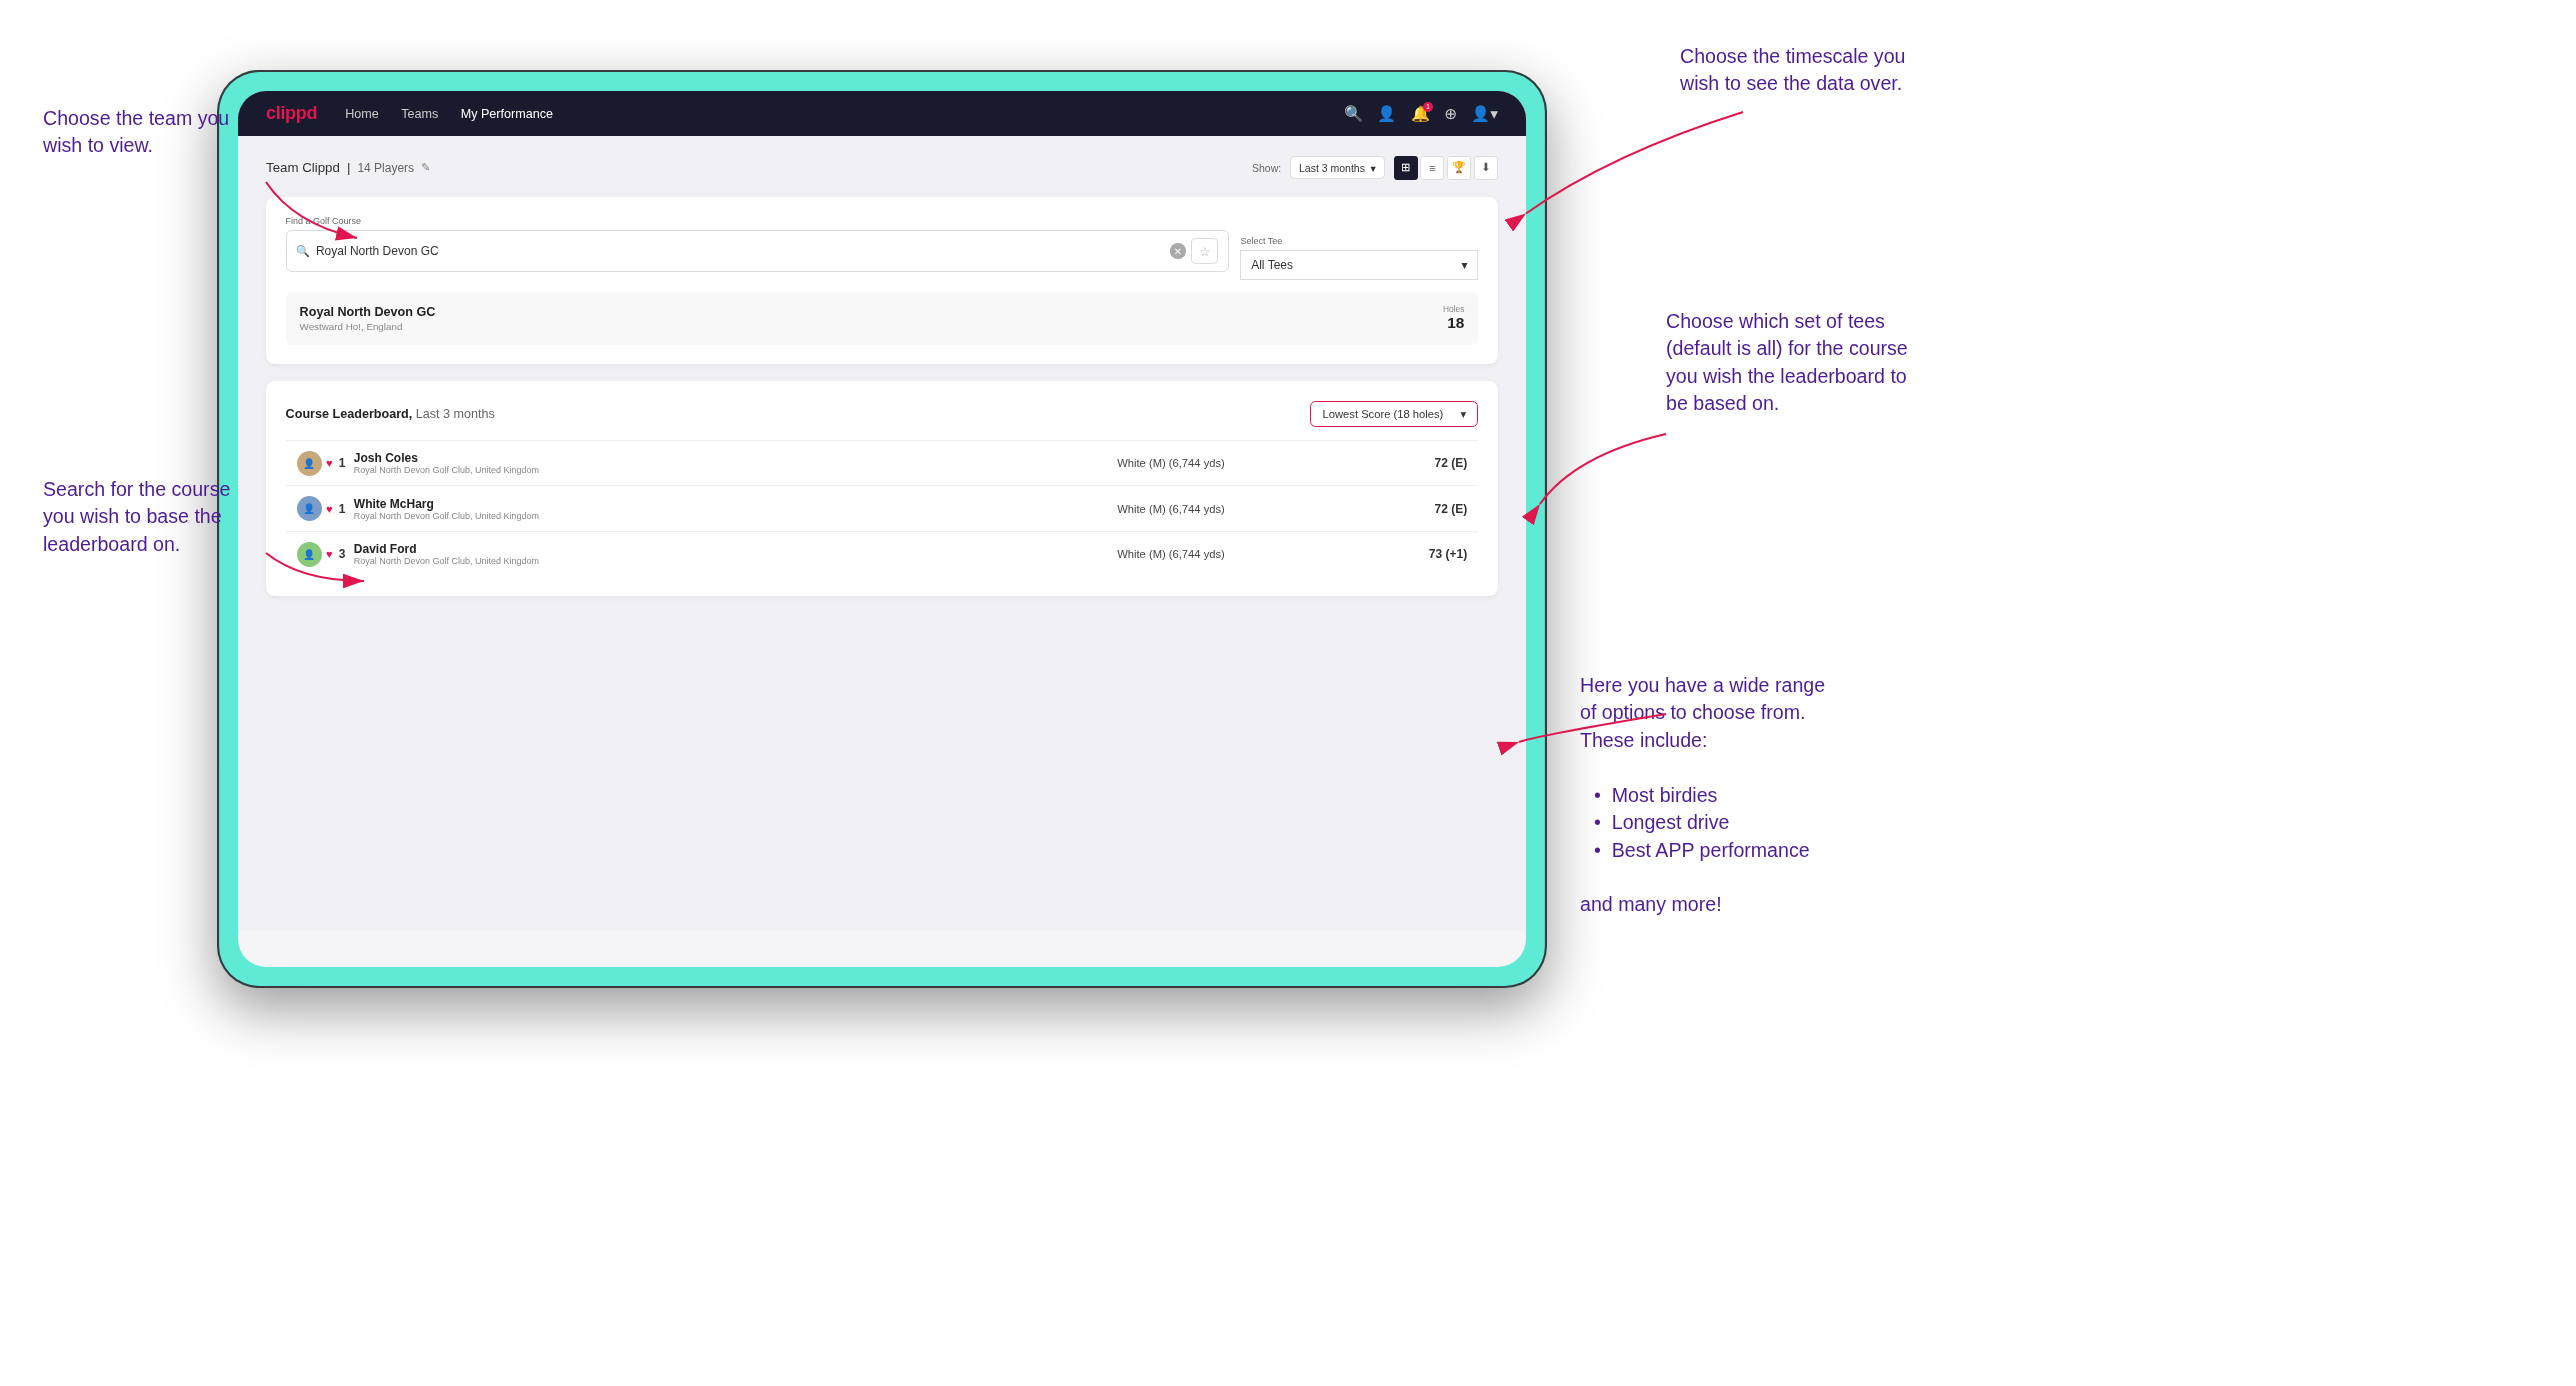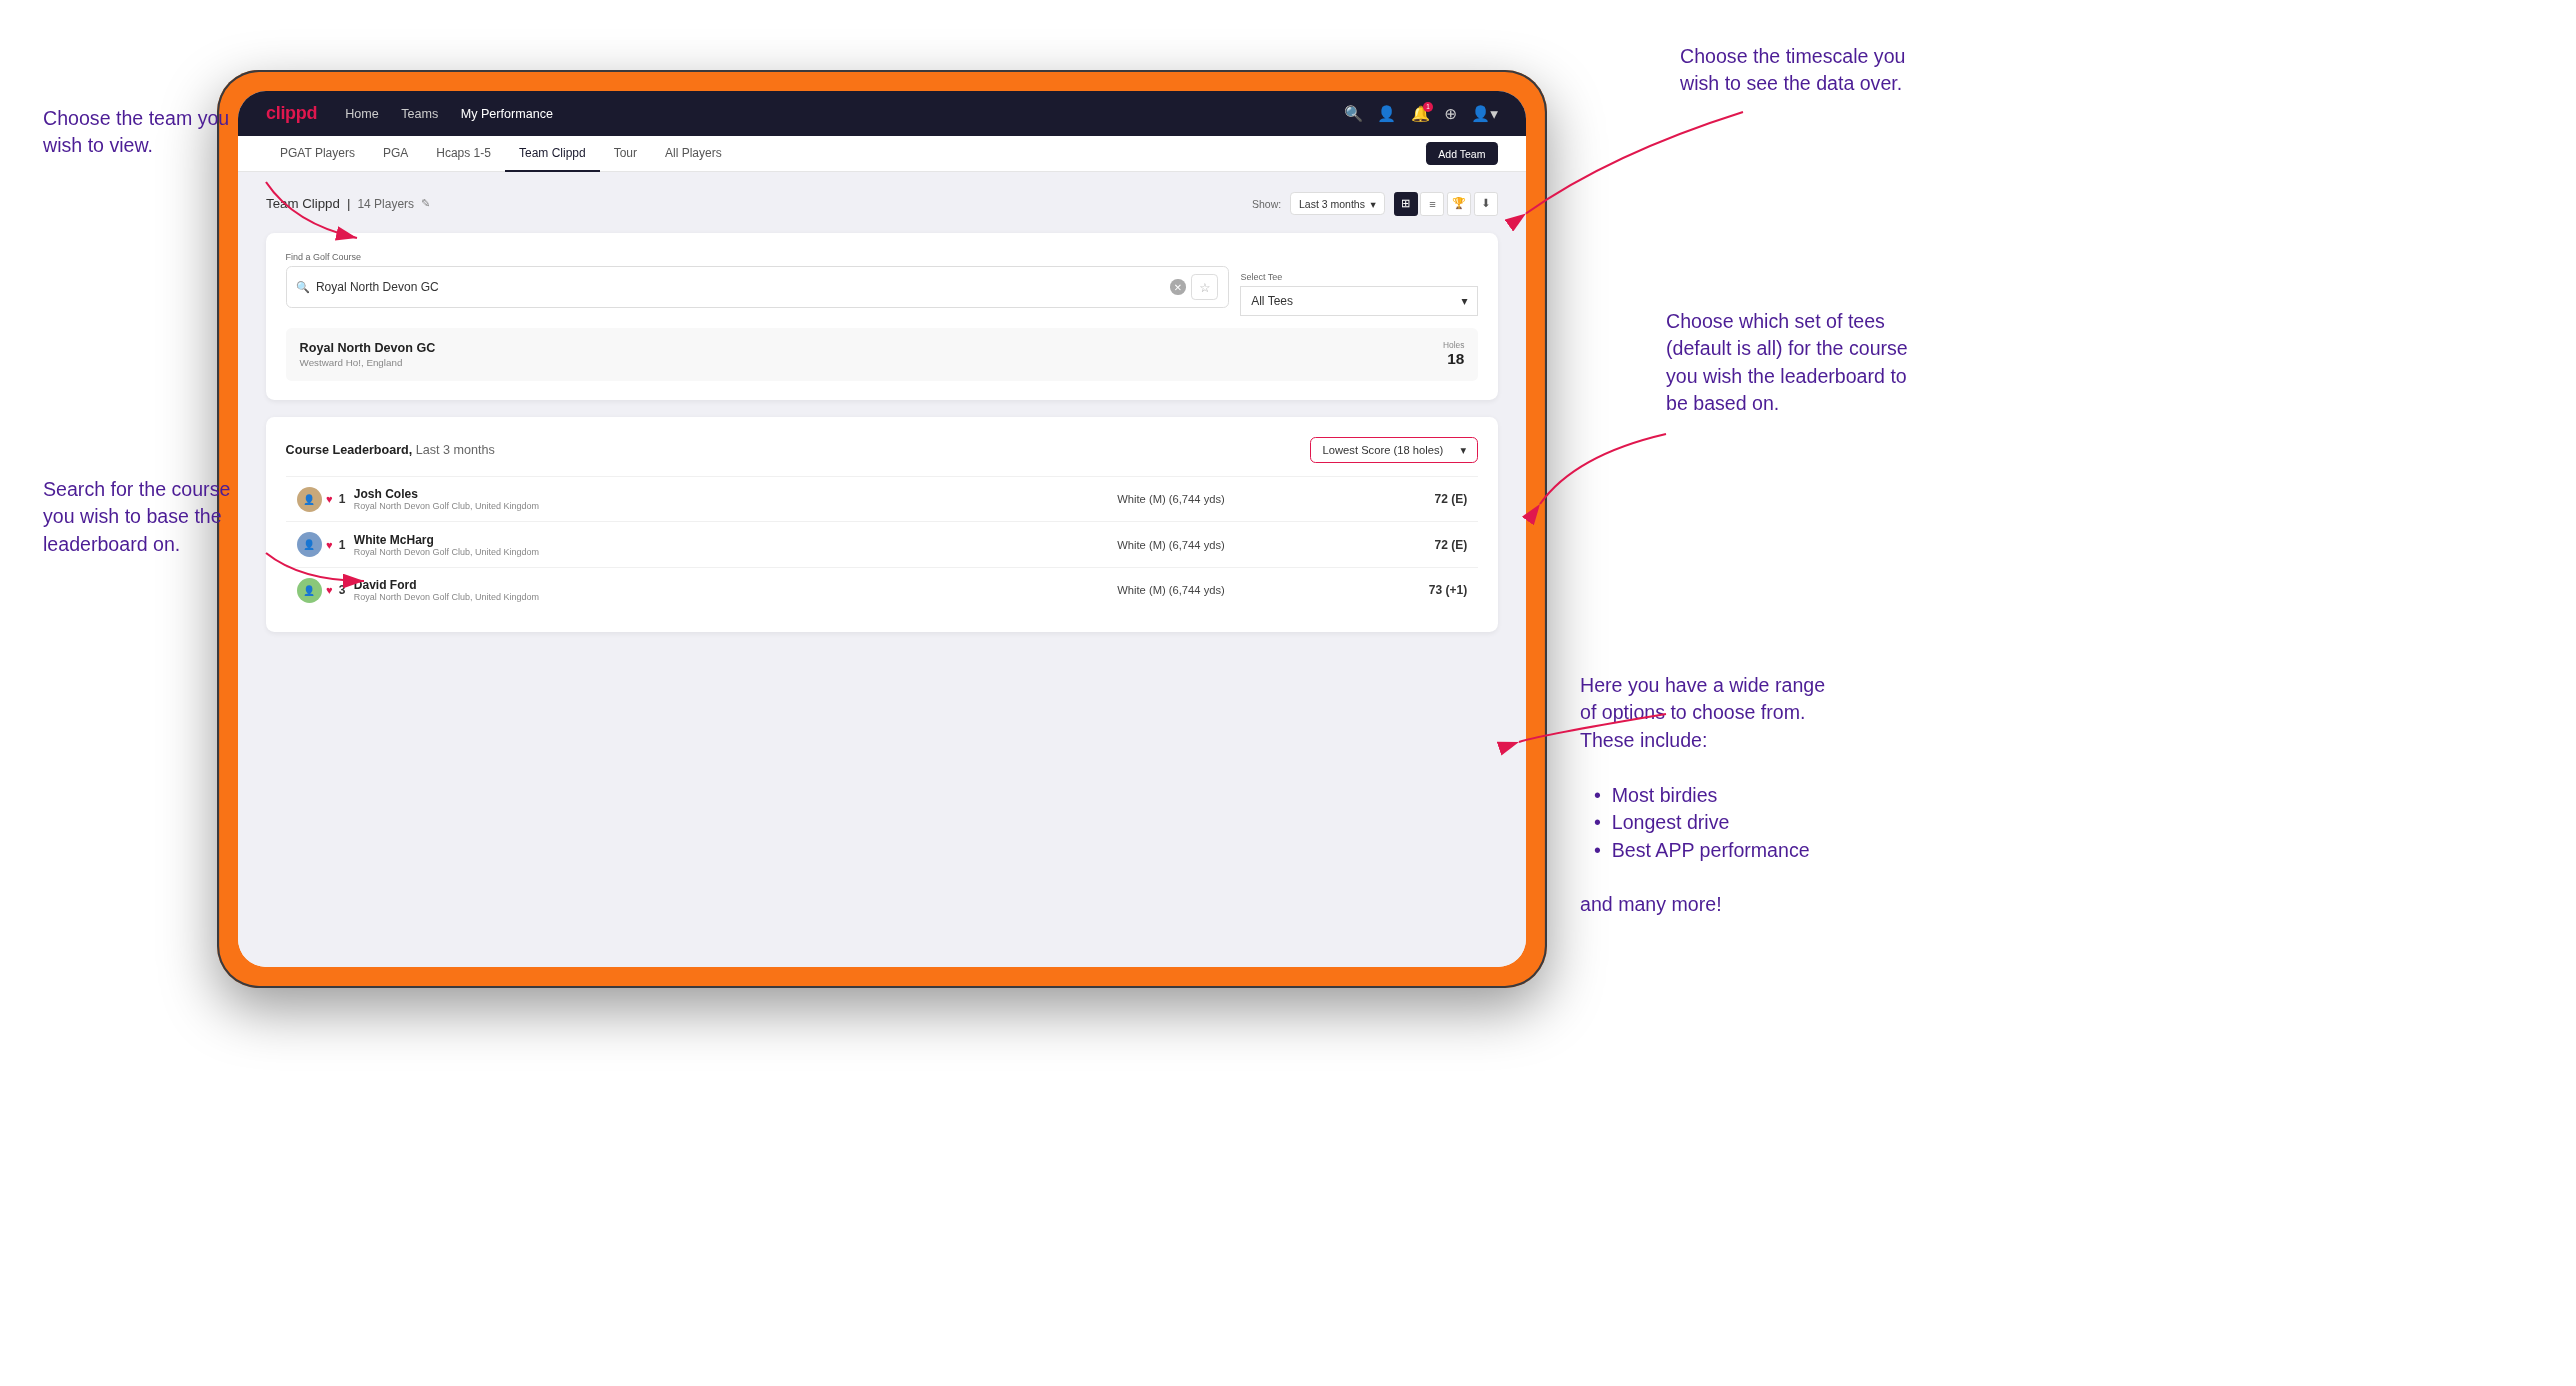--- a/index.html
+++ b/index.html
@@ -21,21 +21,21 @@
       font-weight: 400;
     }
 
     
     .ipad-outer {
       position: absolute;
       left: 217px;
       top: 70px;
       width: 1330px;
       height: 918px;
-      background: #f97316;
+      background: #5eead4;
       border-radius: 42px;
       box-shadow: 0 21px 56px rgba(0,0,0,0.4), inset 0 0 0 2.1px #3a3a3e;
     }
 
     .ipad-screen {
       position: absolute;
       left: 21px;
       top: 21px;
       right: 21px;
       bottom: 21px;
@@ -490,29 +490,20 @@
         <button class="nav-icon-btn">👤</button>
         <button class="nav-icon-btn">
           🔔
           <span class="badge">1</span>
         </button>
         <button class="nav-icon-btn">⊕</button>
         <button class="nav-icon-btn">👤▾</button>
       </div>
     </div>
 
-    <div class="sub-nav">
-      <div class="sub-nav-item">PGAT Players</div>
-      <div class="sub-nav-item">PGA</div>
-      <div class="sub-nav-item">Hcaps 1-5</div>
-      <div class="sub-nav-item active">Team Clippd</div>
-      <div class="sub-nav-item">Tour</div>
-      <div class="sub-nav-item">All Players</div>
-      <button class="add-team-btn">Add Team</button>
-    </div>
 
     <div class="main-content">
 
       <div class="team-header">
         <div class="team-title">
           <span>Team Clippd</span>
           <span> | </span>
           <span style="font-weight:400;color:#666;font-size:12px;">14 Players</span>
           <span class="edit-icon">✎</span>
         </div>

